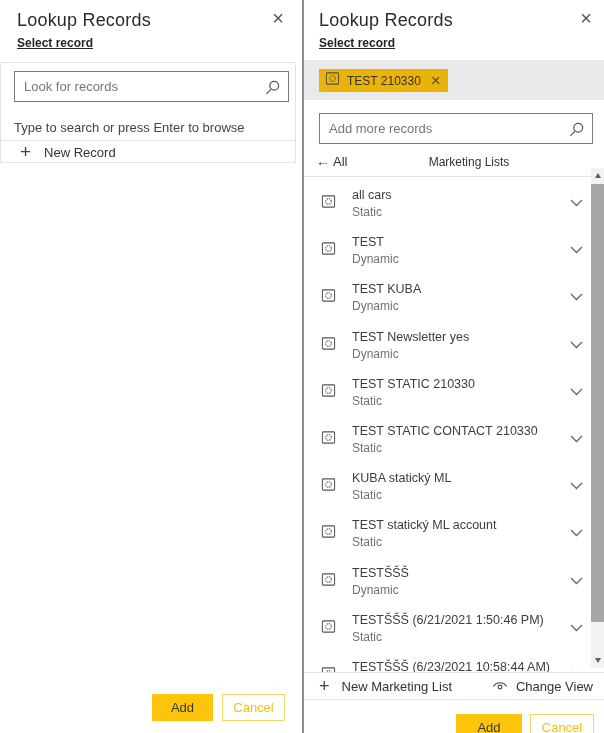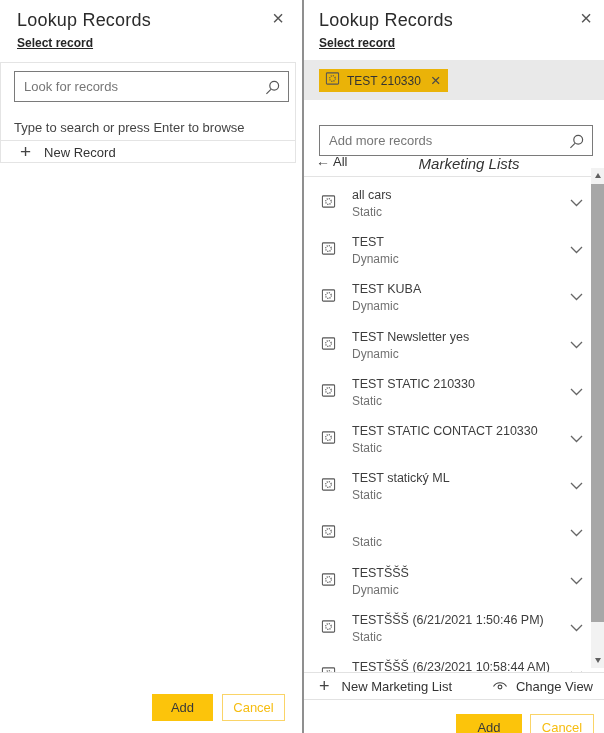--- a/index.html
+++ b/index.html
@@ -45,25 +45,25 @@
   .panel-right .btn { top:714px; }
   .panel-right .btn-primary { left:152px; width:66px; }
   .panel-right .btn-secondary { left:226px; width:64px; }
 
   
   .band { position:absolute; left:0; right:0; top:60px; height:40px; background:#e9e9e9; }
   .chip { position:absolute; left:15px; top:9px; height:23px; display:inline-flex; align-items:center; gap:7px; background:#eab308; padding:0 7px 0 6px; cursor:default; }
   .chip .chip-label { font-size:12px; color:#333; white-space:nowrap; }
   .chip .chip-x { background:none; border:0; padding:0 0 0 3px; font-size:17px; line-height:16px; color:#4a4a4a; cursor:pointer; font-family:inherit; }
 
-  .panel-right .search-wrap { left:15px; top:113px; width:274px;margin-top:12px; }
+  .panel-right .search-wrap { left:15px; top:113px; width:274px; }
 
   .back-link { position:absolute; left:12px; top:153px; background:none; border:0; padding:0; font-family:inherit; font-size:13px; color:#333; cursor:pointer; display:flex; align-items:center; gap:3px; }
   .back-link .arr { font-size:14px; color:#444; }
-  .view-title { position:absolute; left:40px; right:10px; top:155px; text-align:center; font-size:15px; color:#333;font-style:italic; }
+  .view-title { position:absolute; left:40px; right:10px; top:155px; text-align:center; font-size:12px; color:#333; }
   .list-top-divider { position:absolute; left:0; right:13px; top:176px; border-top:1px solid #e3e3e3; }
 
   
   .records-list { position:absolute; left:3px; top:177px; width:100%; height:495px; overflow:hidden; }
   .record-row { position:relative; height:47.2px; cursor:pointer; }
   .record-row .ml-icon { position:absolute; left:14px; top:17px; }
   .record-name { position:absolute; left:45px; top:11px; font-size:12.5px; color:#3d3d3d; white-space:nowrap; }
   .record-type { position:absolute; left:45px; top:28px; font-size:12px; color:#717171; }
   .row-chevron { position:absolute; right:24px; top:18px; background:none; border:0; padding:0; cursor:pointer; }
 
@@ -245,36 +245,37 @@
     </button>
   </div>
 
   <div class="record-row">
     <span class="ml-icon">
       <svg width="15" height="15" viewBox="0 0 16 16">
         <rect x="1.5" y="2" width="13" height="12" rx="1" fill="none" stroke="#555" stroke-width="1.1"></rect>
         <circle cx="8" cy="8" r="3" fill="none" stroke="#555" stroke-width="1.4" stroke-dasharray="1.2 1.15"></circle>
       </svg>
     </span>
-    <span class="record-name">TEST statický ML</span>
-    <span class="record-type">Static</span>
-    <button class="row-chevron">
-      <svg width="13" height="8" viewBox="0 0 13 8">
-            <path d="M1 1 L6.5 6.5 L12 1" fill="none" stroke="#666" stroke-width="1.3"></path>
-          </svg>
-    </button>
-  </div>
-
-  <div class="record-row">
-    <span class="ml-icon">
-      <svg width="15" height="15" viewBox="0 0 16 16">
-        <rect x="1.5" y="2" width="13" height="12" rx="1" fill="none" stroke="#555" stroke-width="1.1"></rect>
-        <circle cx="8" cy="8" r="3" fill="none" stroke="#555" stroke-width="1.4" stroke-dasharray="1.2 1.15"></circle>
-      </svg>
-    </span>
+    <span class="record-name">KUBA statický ML</span>
+    <span class="record-type">Static</span>
+    <button class="row-chevron">
+      <svg width="13" height="8" viewBox="0 0 13 8">
+            <path d="M1 1 L6.5 6.5 L12 1" fill="none" stroke="#666" stroke-width="1.3"></path>
+          </svg>
+    </button>
+  </div>
+
+  <div class="record-row">
+    <span class="ml-icon">
+      <svg width="15" height="15" viewBox="0 0 16 16">
+        <rect x="1.5" y="2" width="13" height="12" rx="1" fill="none" stroke="#555" stroke-width="1.1"></rect>
+        <circle cx="8" cy="8" r="3" fill="none" stroke="#555" stroke-width="1.4" stroke-dasharray="1.2 1.15"></circle>
+      </svg>
+    </span>
+    <span class="record-name">TEST statický ML account</span>
     <span class="record-type">Static</span>
     <button class="row-chevron">
       <svg width="13" height="8" viewBox="0 0 13 8">
             <path d="M1 1 L6.5 6.5 L12 1" fill="none" stroke="#666" stroke-width="1.3"></path>
           </svg>
     </button>
   </div>
 
   <div class="record-row">
     <span class="ml-icon">

